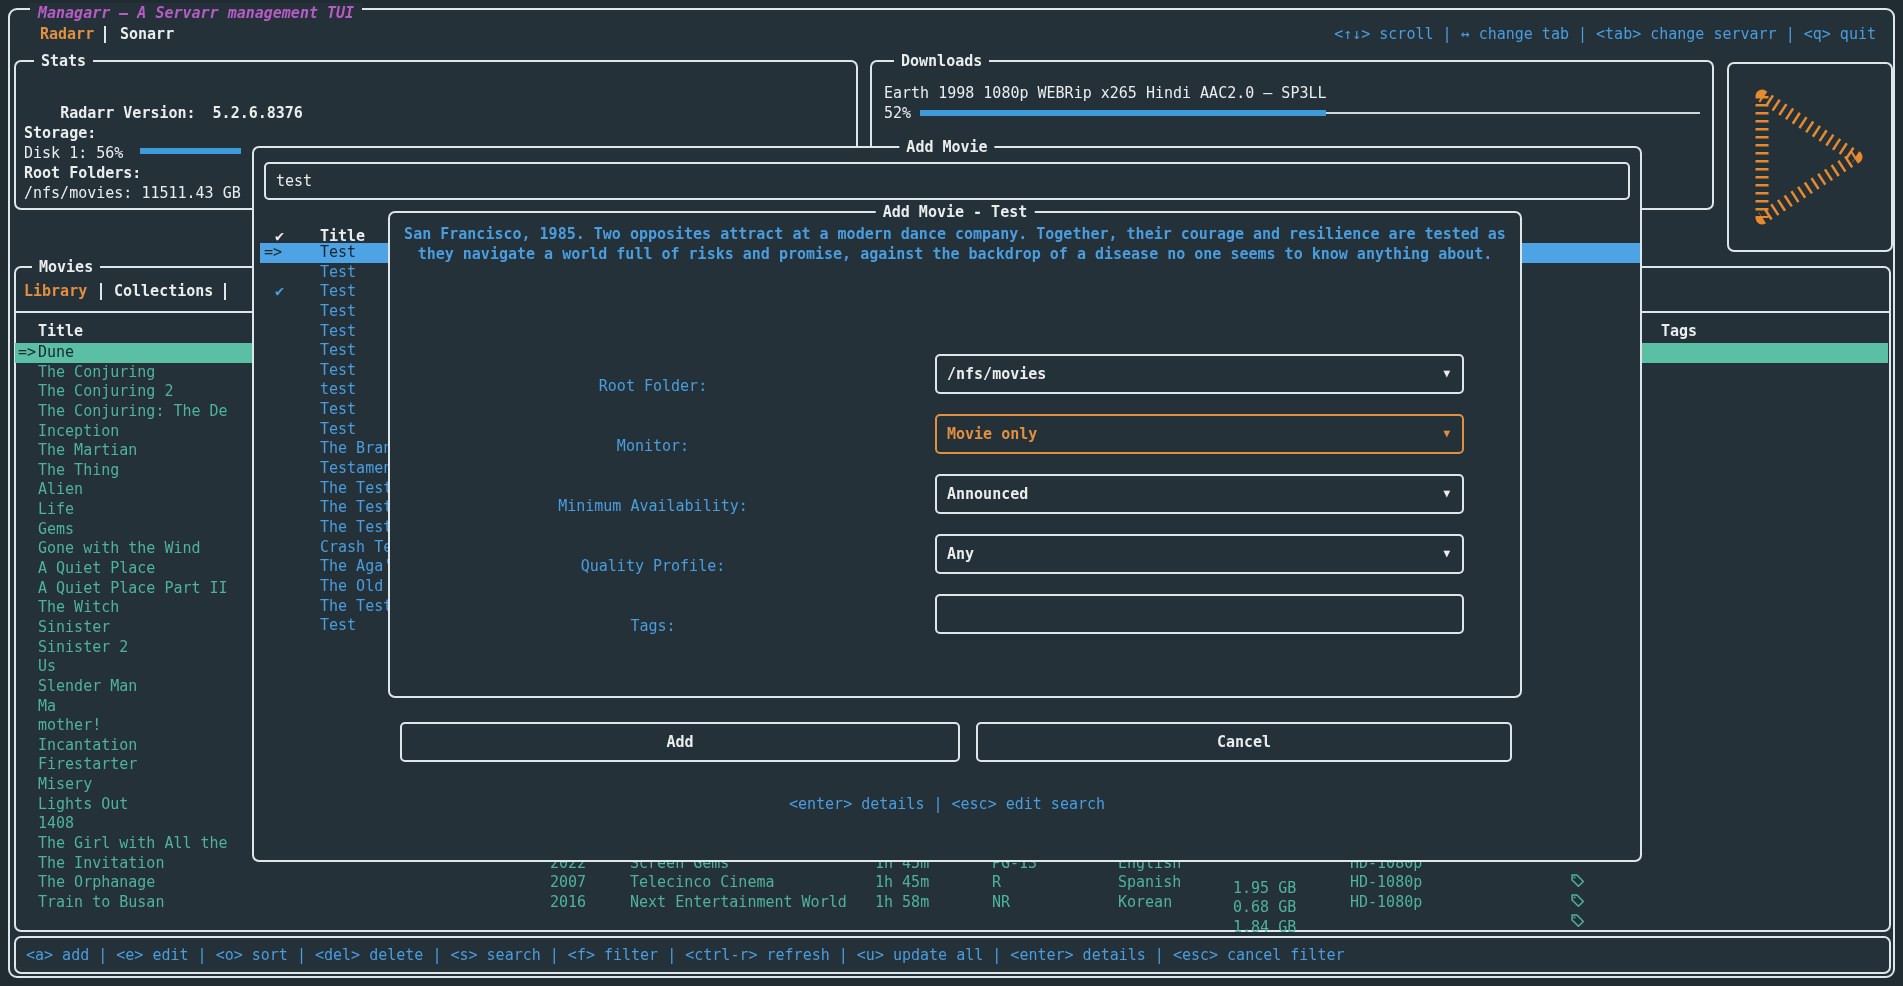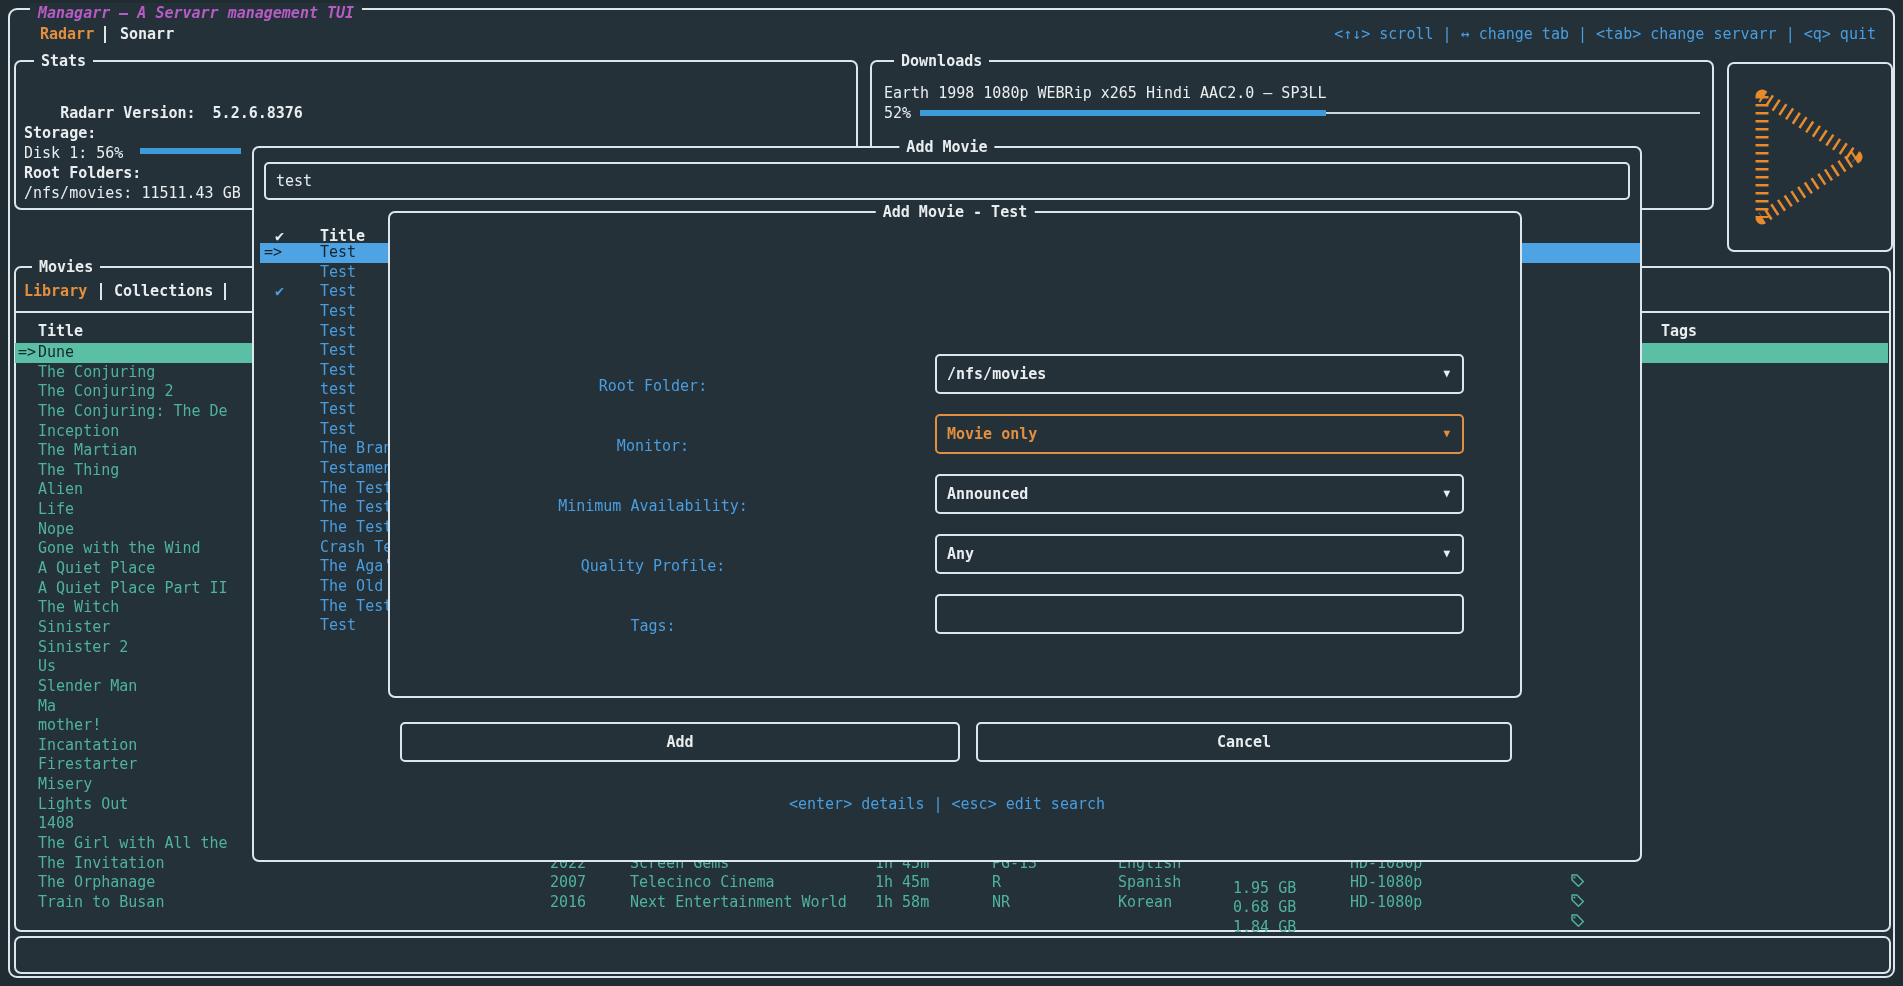--- a/index.html
+++ b/index.html
@@ -100,21 +100,21 @@
   <div id="movies-rows">
       <div class="mrow selected"><span class="m-arrow">=&gt;</span><span class="m-title">Dune</span></div>
       <div class="mrow"><span class="m-title">The Conjuring</span></div>
       <div class="mrow"><span class="m-title">The Conjuring 2</span></div>
       <div class="mrow"><span class="m-title">The Conjuring: The De</span></div>
       <div class="mrow"><span class="m-title">Inception</span></div>
       <div class="mrow"><span class="m-title">The Martian</span></div>
       <div class="mrow"><span class="m-title">The Thing</span></div>
       <div class="mrow"><span class="m-title">Alien</span></div>
       <div class="mrow"><span class="m-title">Life</span></div>
-      <div class="mrow"><span class="m-title">Nope</span></div>
+      <div class="mrow"><span class="m-title">Gems</span></div>
       <div class="mrow"><span class="m-title">Gone with the Wind</span></div>
       <div class="mrow"><span class="m-title">A Quiet Place</span></div>
       <div class="mrow"><span class="m-title">A Quiet Place Part II</span></div>
       <div class="mrow"><span class="m-title">The Witch</span></div>
       <div class="mrow"><span class="m-title">Sinister</span></div>
       <div class="mrow"><span class="m-title">Sinister 2</span></div>
       <div class="mrow"><span class="m-title">Us</span></div>
       <div class="mrow"><span class="m-title">Slender Man</span></div>
       <div class="mrow"><span class="m-title">Ma</span></div>
       <div class="mrow"><span class="m-title">mother!</span></div>
@@ -138,20 +138,21 @@
 </span></div>
       <div class="mrow"><span class="m-title">Train to Busan</span><span class="m-year">2016</span><span class="m-studio">Next Entertainment World</span><span class="m-runtime">1h 58m</span><span class="m-rating">NR</span><span class="m-language">Korean</span><span class="m-size">1.84 GB</span><span class="m-quality">HD-1080p</span><span class="m-tagicon">
   <svg width="15" height="15" viewBox="0 0 16 16">
     <path d="M2.2 2.2 L7.4 2.2 L14.2 9 L9 14.2 L2.2 7.4 Z" fill="none" stroke="#4fb39b" stroke-width="1.6" stroke-linejoin="round"></path>
     <circle cx="4.8" cy="4.8" r="1.1" fill="#4fb39b"></circle>
   </svg>
 </span></div>
     </div>
 
   <div class="box" style="left:14px;top:936px;width:1877px;height:38px;z-index:1;"></div>
+  <div class="t blue" style="left:26px;top:945px;z-index:1;">&lt;a&gt; add | &lt;e&gt; edit | &lt;o&gt; sort | &lt;del&gt; delete | &lt;s&gt; search | &lt;f&gt; filter | &lt;ctrl-r&gt; refresh | &lt;u&gt; update all | &lt;enter&gt; details | &lt;esc&gt; cancel filter</div>
 
   <div class="box opaque" id="popup" style="left:252px;top:146px;width:1390px;height:716px;z-index:10;">
     <div class="btitle" style="left:50%;transform:translateX(-50%);top:-11px;">Add Movie</div>
     <div class="box" style="left:10px;top:14px;width:1366px;height:38px;border-radius:5px;"></div>
     <div class="t white" style="left:22px;top:23px;">test</div>
     <div class="t b white" style="left:21px;top:78px;">✔</div>
     <div class="t b white" style="left:66px;top:78px;">Title</div>
     <div id="results-rows">
         <div class="rrow selected"><span class="r-arrow">=&gt;</span><span class="r-title">Test</span></div>
         <div class="rrow"><span class="r-title">Test</span></div>
@@ -172,20 +173,21 @@
         <div class="rrow"><span class="r-title">The Aga'</span></div>
         <div class="rrow"><span class="r-title">The Old</span></div>
         <div class="rrow"><span class="r-title">The Test</span></div>
         <div class="rrow"><span class="r-title">Test</span></div>
       </div>
     <div class="t blue" style="left:0;right:0;top:646px;text-align:center;">&lt;enter&gt; details | &lt;esc&gt; edit search</div>
   </div>
 
   <div class="box opaque" id="modal" style="left:388px;top:211px;width:1134px;height:487px;z-index:20;">
     <div class="btitle" style="left:50%;transform:translateX(-50%);top:-11px;">Add Movie - Test</div>
+    <div style="position:absolute;left:12px;top:12px;width:1106px;text-align:center;color:var(--blue);font-weight:bold;line-height:19.6px;">San Francisco, 1985. Two opposites attract at a modern dance company. Together, their courage and resilience are tested as they navigate a world full of risks and promise, against the backdrop of a disease no one seems to know anything about.</div>
     <div id="modal-fields">
         <div class="field" style="top: 141px;">
           <div class="f-label">Root Folder: </div>
           <div class="f-box">
             <span class="f-value">/nfs/movies</span>
             <span class="f-arrow">▼</span>
           </div>
         </div>
         <div class="field focused" style="top: 201px;">
           <div class="f-label">Monitor: </div>

